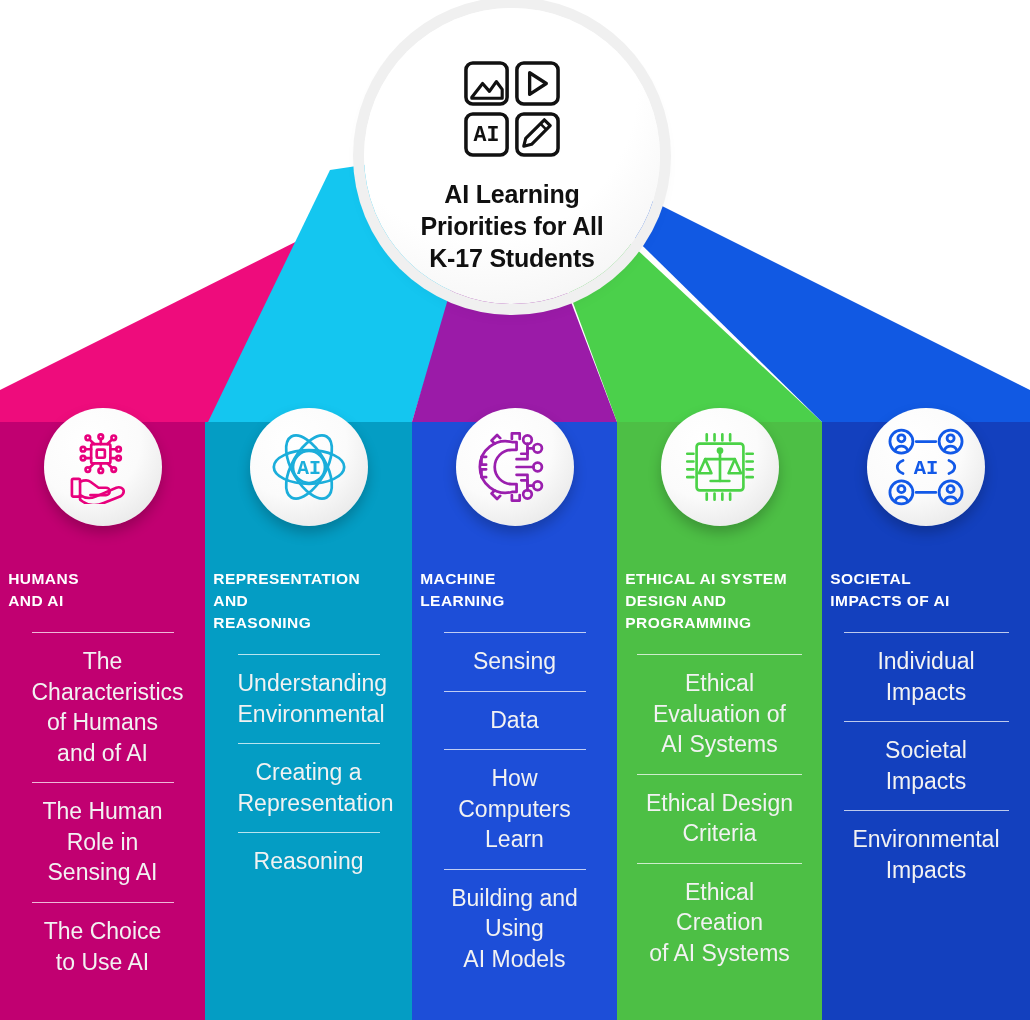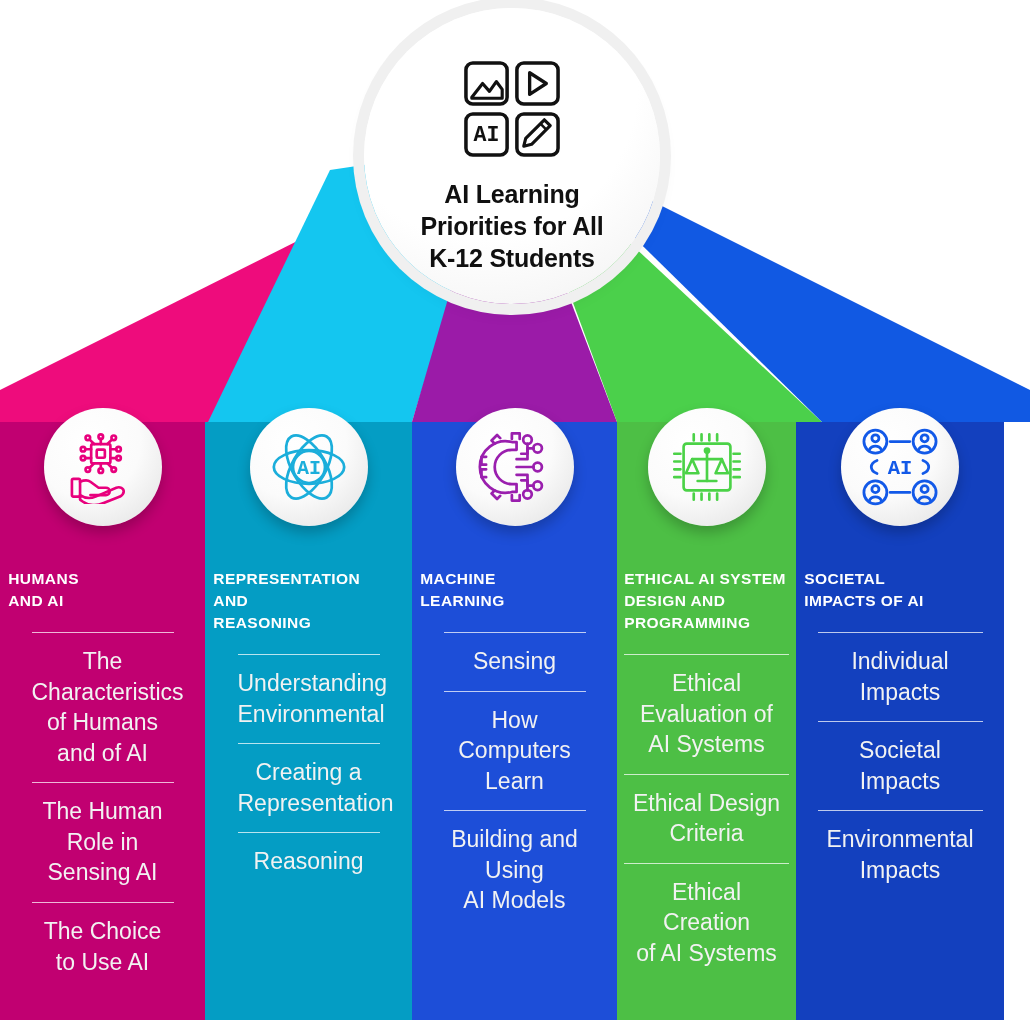--- a/index.html
+++ b/index.html
@@ -175,30 +175,31 @@
             <circle cx="79" cy="74" r="5.5"></circle>
         <path d="M58 67h8v13"></path>
             <circle cx="66" cy="85" r="5.5"></circle>
       </svg>
         </div>
         <div class="col-inner">
           <div class="col-title">MACHINE
 LEARNING</div>
           <div class="items">
             <div class="item">Sensing</div>
+            <div class="item">Data</div>
             <div class="item">How
 Computers
 Learn</div>
             <div class="item">Building and
 Using
 AI Models</div>
           </div>
         </div>
       </div>
-      <div class="col" style="width: 179px; background: rgb(77, 191, 69);">
+      <div class="col" style="width: 205px; background: rgb(77, 191, 69);">
         <div class="bubble">
           <svg width="78" height="78" viewBox="0 0 100 100" fill="none" stroke="#4BD247" stroke-width="3.4" stroke-linecap="round" stroke-linejoin="round">
         <rect x="20" y="20" width="60" height="60" rx="4"></rect>
         <path d="M33 8v8M43 8v8M53 8v8M63 8v8M33 84v8M43 84v8M53 84v8M63 84v8M8 33h8M8 43h8M8 53h8M8 63h8M84 33h8M84 43h8M84 53h8M84 63h8"></path>
         <path d="M50 31v37"></path>
             <circle cx="50" cy="29" r="2.6" fill="#4BD247"></circle>
         <path d="M31 40h38"></path>
         <path d="M31 40l-8 18h16z"></path>
         <path d="M69 40l-8 18h16z"></path>
         <path d="M38 68h24"></path>
@@ -268,16 +269,16 @@
         <path d="M68 13 L85 24 L68 35 Z" stroke-width="3.4" stroke-linejoin="round"></path>
 
         <text x="24" y="83" font-family="'Liberation Mono', monospace" font-size="22" font-weight="bold" fill="#111111" stroke="none" text-anchor="middle">AI</text>
 
         <path d="M83 61 L89 67 L70 86 L62 88 L64 80 Z" stroke-width="3.2" stroke-linejoin="round"></path>
         <path d="M79 65 L85 71" stroke-width="2.6"></path>
       </svg>
     </div>
     <div class="hub-title">AI Learning
 Priorities for All
-K-12 Students</div>
+K-17 Students</div>
   </div>
 
 </div>
 
 </body></html>

